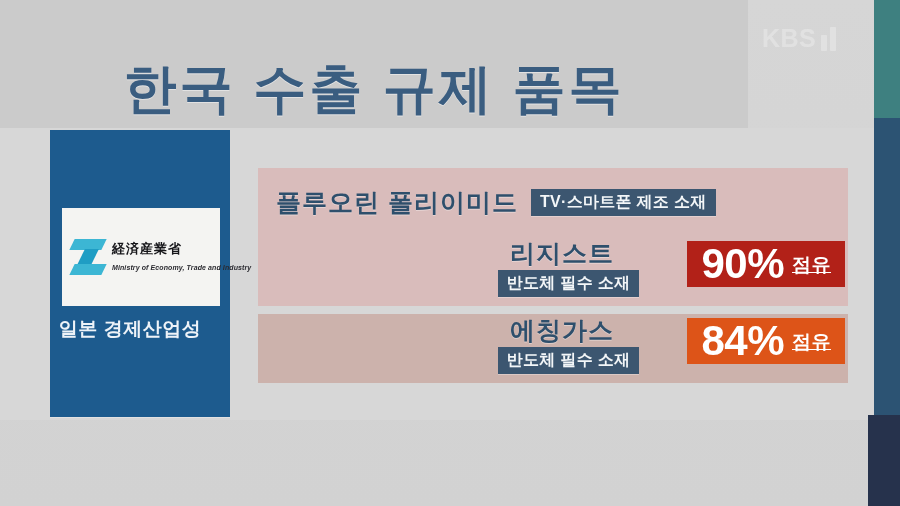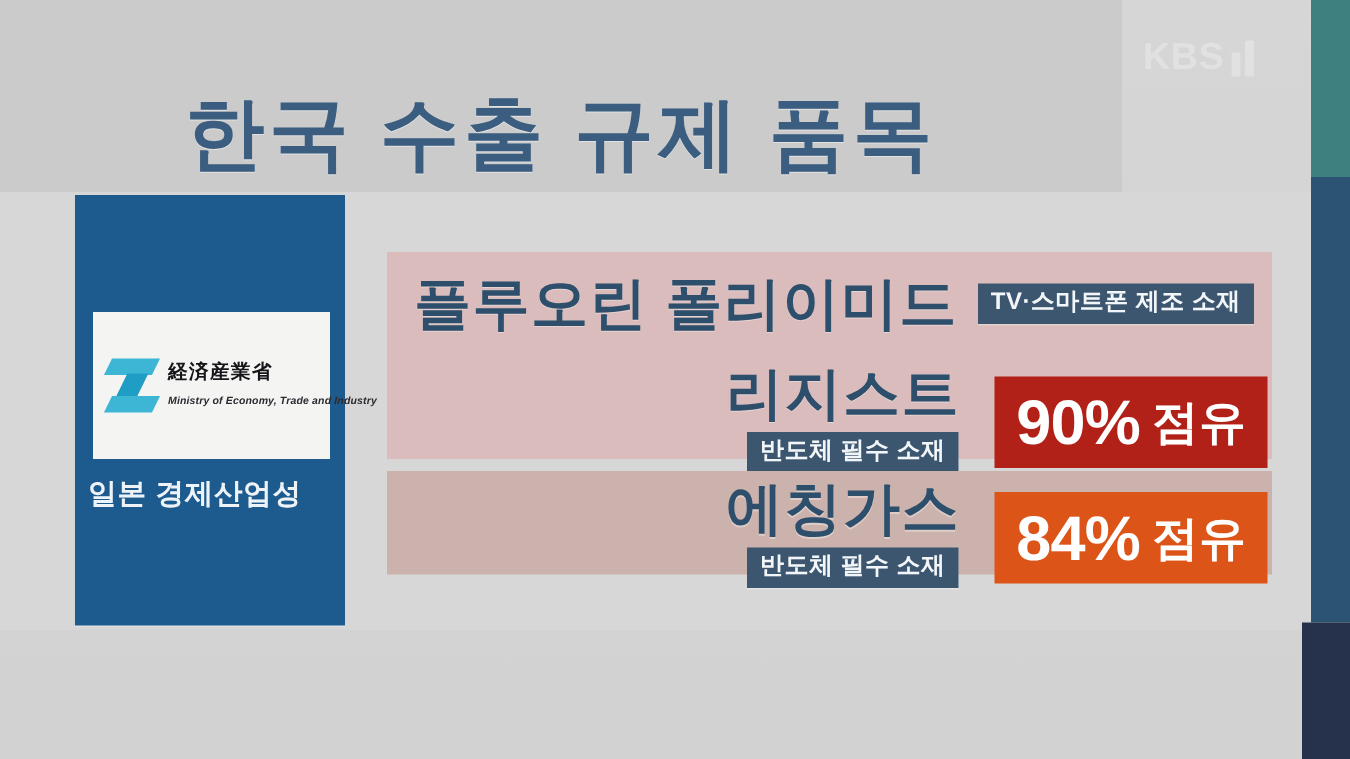--- a/index.html
+++ b/index.html
@@ -218,21 +218,21 @@
     display: flex;
     align-items: center;
     padding-left: 18px;
     box-sizing: border-box;
   }
   .row.r1 { top: 0; }
   .row.r2 { top: 69px; flex-direction: column; }
   .row.r3 { top: 0; flex-direction: column; }
 
   .item-name {
-    font-size: 38px;
+    font-size: 25px;
     font-weight: bold;
     color: #2e4f6c;
     letter-spacing: 1px;
     white-space: nowrap;
     text-shadow: 0 1px 0 rgba(255,255,255,0.35);
   }
   .item-tag {
     margin-left: 13px;
     background: #3c5670;
     color: #f3f6f8;
@@ -241,43 +241,44 @@
     letter-spacing: 0.3px;
     padding: 5px 9px 6px;
     white-space: nowrap;
     line-height: 1;
     box-shadow: 0 1px 0 rgba(255,255,255,0.3);
   }
 
   .share-badge {
     position: absolute;
     right: 3px;
-    top: 14px;
-    height: 61px;
+    top: 4px;
+    height: 46px;
     display: flex;
     align-items: center;
     padding: 0 14px;
     box-sizing: border-box;
     color: #ffffff;
     white-space: nowrap;
   }
   .share-badge.red { background: #b22118; }
   .share-badge.orange { background: #dd5418; }
   .share-pct {
     font-size: 42px;
     font-weight: bold;
     letter-spacing: -0.5px;
     line-height: 1;
   }
   .share-label {
-    font-size: 31px;
+    font-size: 19px;
     font-weight: bold;
     margin-left: 8px;
     line-height: 1;
     letter-spacing: 0.5px;
+    text-decoration: underline;
   }
 </style>
 </head>
 <body>
 
 <div id="stage">
 
   <div class="bg-base"></div>
   <div class="bg-header-band"></div>
   <div class="bg-soft-sheet"></div>

